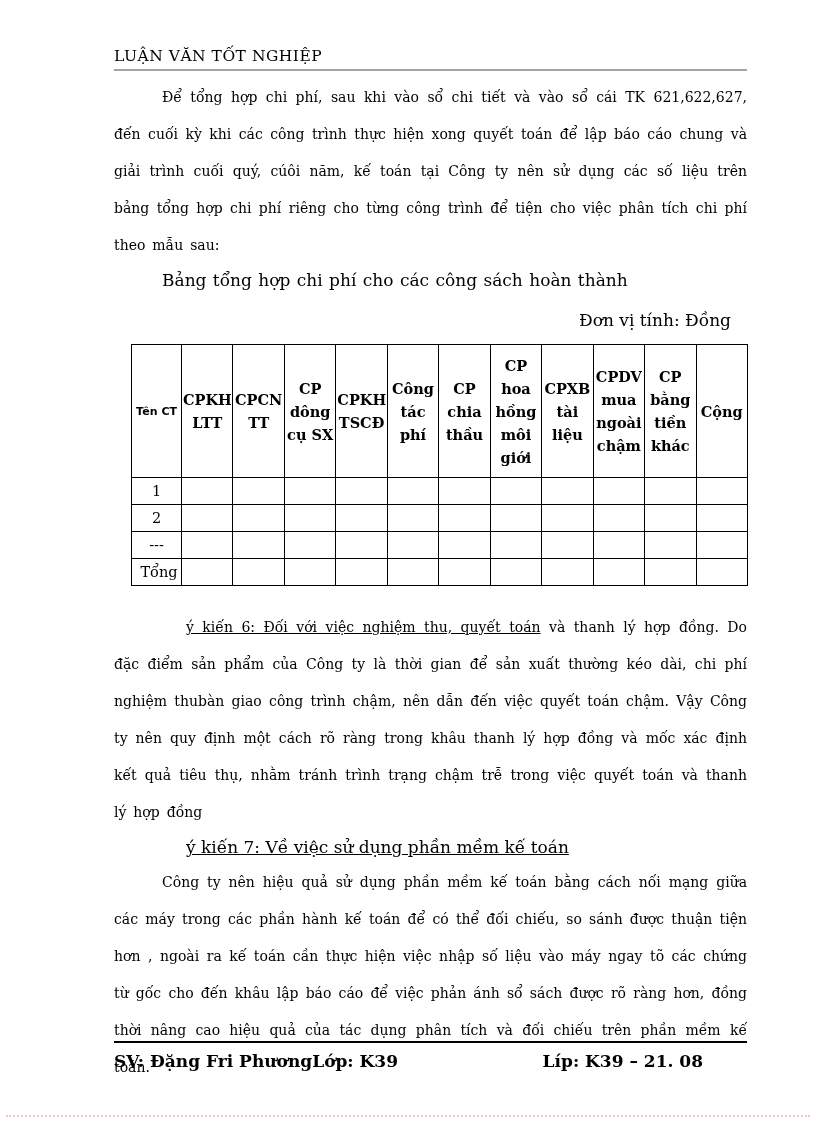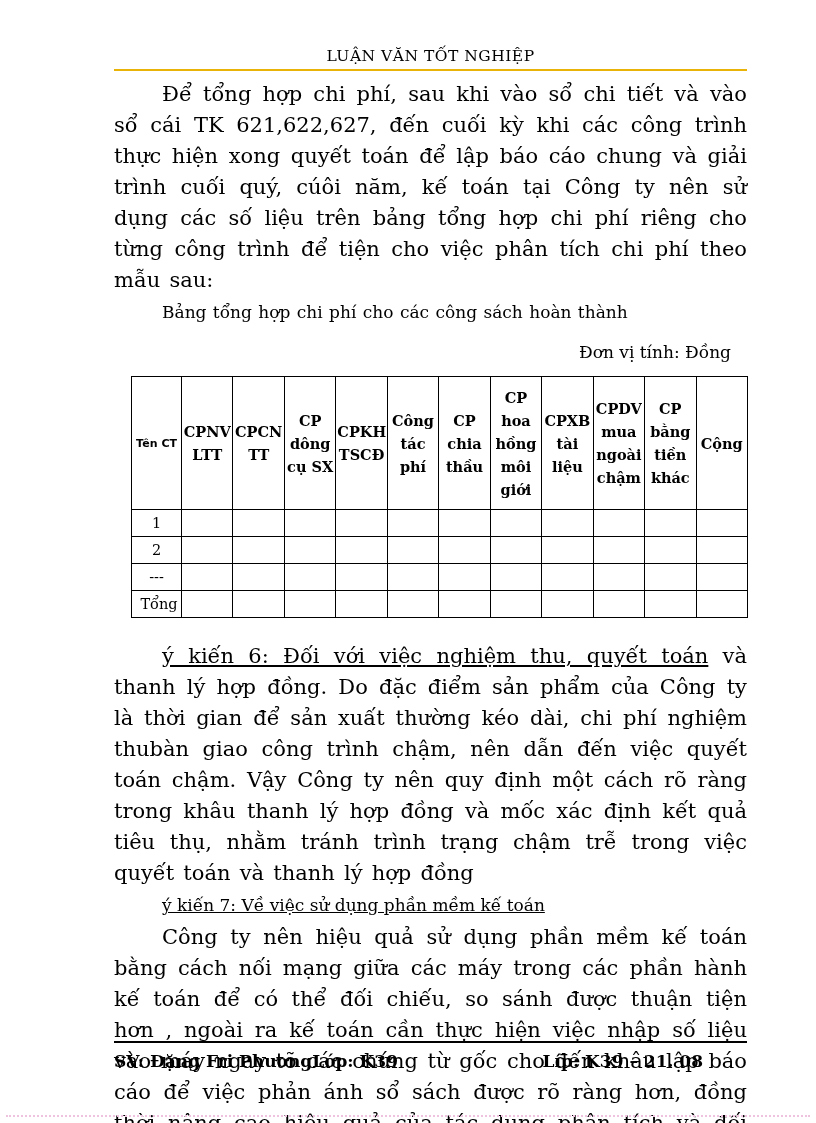--- a/index.html
+++ b/index.html
@@ -7,40 +7,40 @@
     width:816px; height:1123px; position:relative; overflow:hidden;
     font-family:"DejaVu Serif","Liberation Serif",serif;
     color:#000; -webkit-font-smoothing:antialiased;
   }
   .content {
     position:absolute; left:114px; top:0; width:633px;
   }
   
   .doc-header {
     margin-top:47px;
-    text-align:center;
+    text-align:left;
     font-size:15.5px;
     letter-spacing:0.5px;
     padding-bottom:4px;
-    border-bottom:2px solid #eab308;
+    border-bottom:2px solid #a3a3a3;
     line-height:18px;
   }
   
   .para {
     margin:0;
-    font-size:21px;
-    line-height:31px;
+    font-size:14px;
+    line-height:37px;
     text-align:justify;
     text-indent:48px;
     word-spacing:2.5px;
   }
   .p-intro { margin-top:8px; }
   .caption-line { margin:0; font-size:17px; line-height:32px; text-indent:48px; word-spacing:1px; }
   .unit-line { margin:8px; font-size:17px; line-height:32px; text-align:right; padding-right:8px; }
-  .underline { text-decoration:underline; }
+  .underline { text-decoration:underline;margin-left:24px; }
   .op6 { margin-top:23px; }
   .op7-heading { margin:0; font-size:17px; line-height:32.5px; text-indent:48px; }
   
   table.cost-table {
     border-collapse:collapse;
     table-layout:fixed;
     width:617px;
     margin-top:5px;
     margin-left:17px;
   }
@@ -95,21 +95,21 @@
   <p class="para p-intro">Để tổng hợp chi phí, sau khi vào sổ chi tiết và vào sổ cái TK 621,622,627,  đến cuối kỳ khi các công trình thực hiện xong quyết toán để lập báo cáo chung và giải trình cuối quý, cúôi năm, kế toán tại Công ty nên sử dụng các số liệu trên bảng tổng hợp chi phí riêng cho từng công trình để tiện cho việc phân tích chi phí theo mẫu sau:</p>
 
   <p class="caption-line">Bảng tổng hợp chi phí cho các công sách hoàn thành</p>
 
   <p class="unit-line">Đơn vị tính: Đồng</p>
 
   <table class="cost-table">
     <thead>
       <tr>
         <th class="col-first">Tên CT</th>
-        <th>CPNV LTT</th>
+        <th>CPKH LTT</th>
         <th>CPCN TT</th>
         <th>CP dông cụ SX</th>
         <th>CPKH TSCĐ</th>
         <th>Công tác phí</th>
         <th>CP chia thầu</th>
         <th>CP hoa hồng môi giới</th>
         <th>CPXB tài liệu</th>
         <th>CPDV mua ngoài chậm</th>
         <th>CP bằng tiền khác</th>
         <th>Cộng</th>

